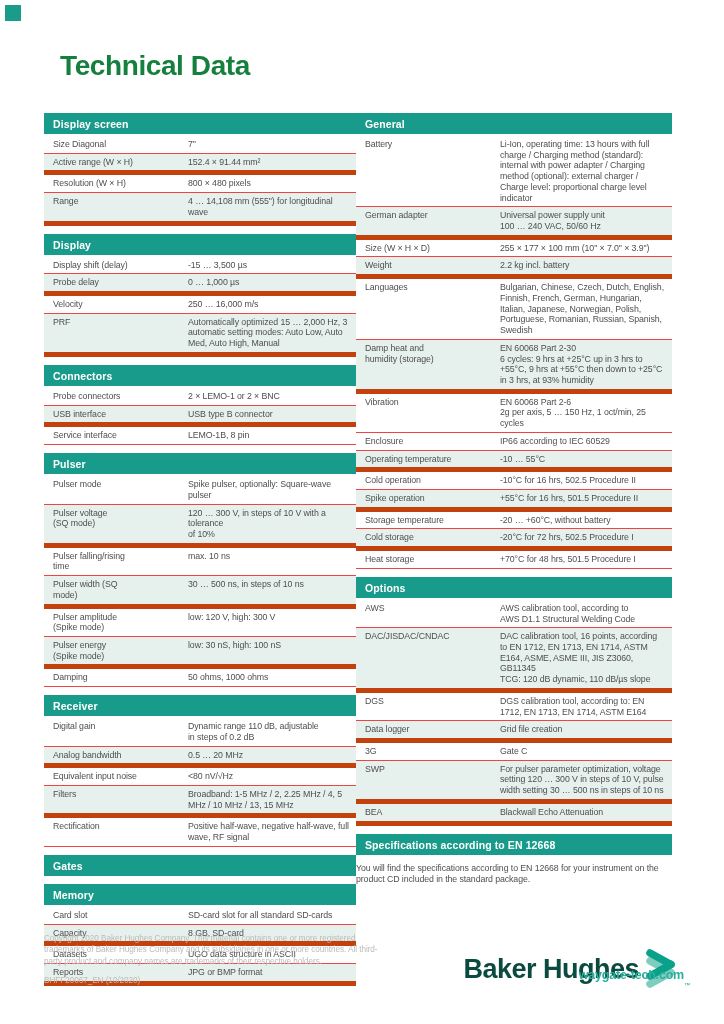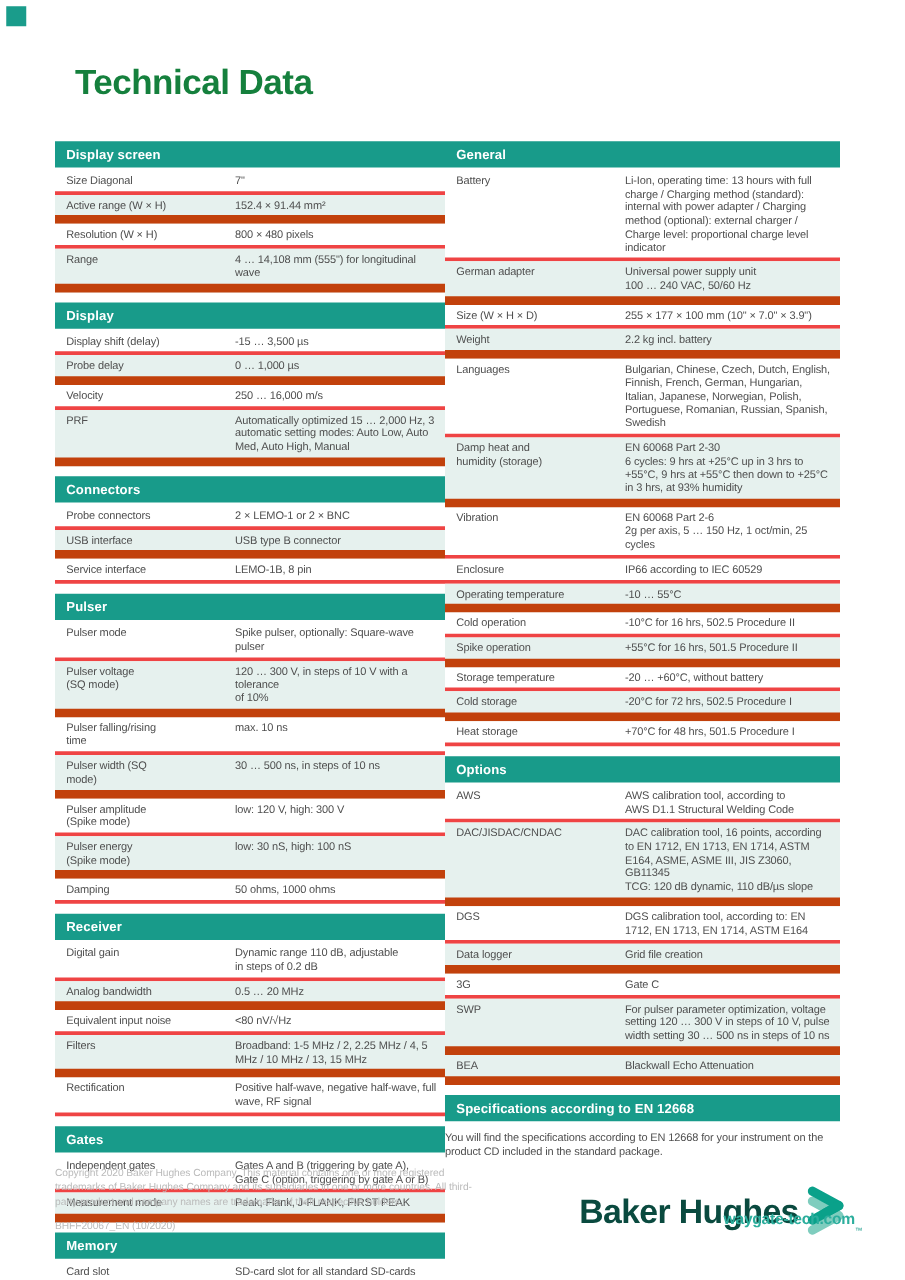--- a/index.html
+++ b/index.html
@@ -24,23 +24,23 @@
   .sec { margin-bottom:8px; }
   .sec-h {
     background:#189B8A; color:#ffffff; font-weight:700;
     font-size:10.5px; letter-spacing:0.1px;
     padding:5px 9px 4px 9px; margin-bottom:2px;
   }
   .rows { width:100%; }
   .row {
     display:flex; align-items:stretch;
     font-size:8.8px; line-height:1.22; letter-spacing:-0.1px; color:#4F4F4F;
-    background:#ffffff; border-bottom:3px solid #ef4444;
-  }
-  .row.alt { background:#E6F1EE; border-bottom:7px solid #c2410c; }
+    background:#ffffff; border-bottom:1px solid #ef4444;
+  }
+  .row.alt { background:#E6F1EE; border-bottom:5px solid #c2410c; }
   .lab {
     width:128px; flex:0 0 128px; padding:3px 4px 3px 9px;
     white-space:pre-line;
   }
   .val { flex:1; padding:3px 7px 3px 3px; white-space:pre-line; }
   .note {
     font-size:8.8px; line-height:1.3; letter-spacing:-0.1px; color:#4F4F4F;
     padding:6px 2px 4px 0; white-space:pre-line;
   }
   .copyright {
@@ -200,31 +200,20 @@
               <div class="val">Broadband: 1-5 MHz / 2, 2.25 MHz / 4, 5 MHz / 10 MHz / 13, 15 MHz</div>
             </div>
             <div class="row">
               <div class="lab">Rectification</div>
               <div class="val">Positive half-wave, negative half-wave, full wave, RF signal</div>
             </div>
           </div>
         </div>
         <div class="sec">
           <div class="sec-h">Gates</div>
-          <div class="rows">
-            <div class="row">
-              <div class="lab">Independent gates</div>
-              <div class="val">Gates A and B (triggering by gate A),
-Gate C (option, triggering by gate A or B)</div>
-            </div>
-            <div class="row alt">
-              <div class="lab">Measurement mode</div>
-              <div class="val">Peak, Flank, J-FLANK, FIRST PEAK</div>
-            </div>
-          </div>
         </div>
         <div class="sec">
           <div class="sec-h">Memory</div>
           <div class="rows">
             <div class="row">
               <div class="lab">Card slot</div>
               <div class="val">SD-card slot for all standard SD-cards</div>
             </div>
             <div class="row alt">
               <div class="lab">Capacity</div>

